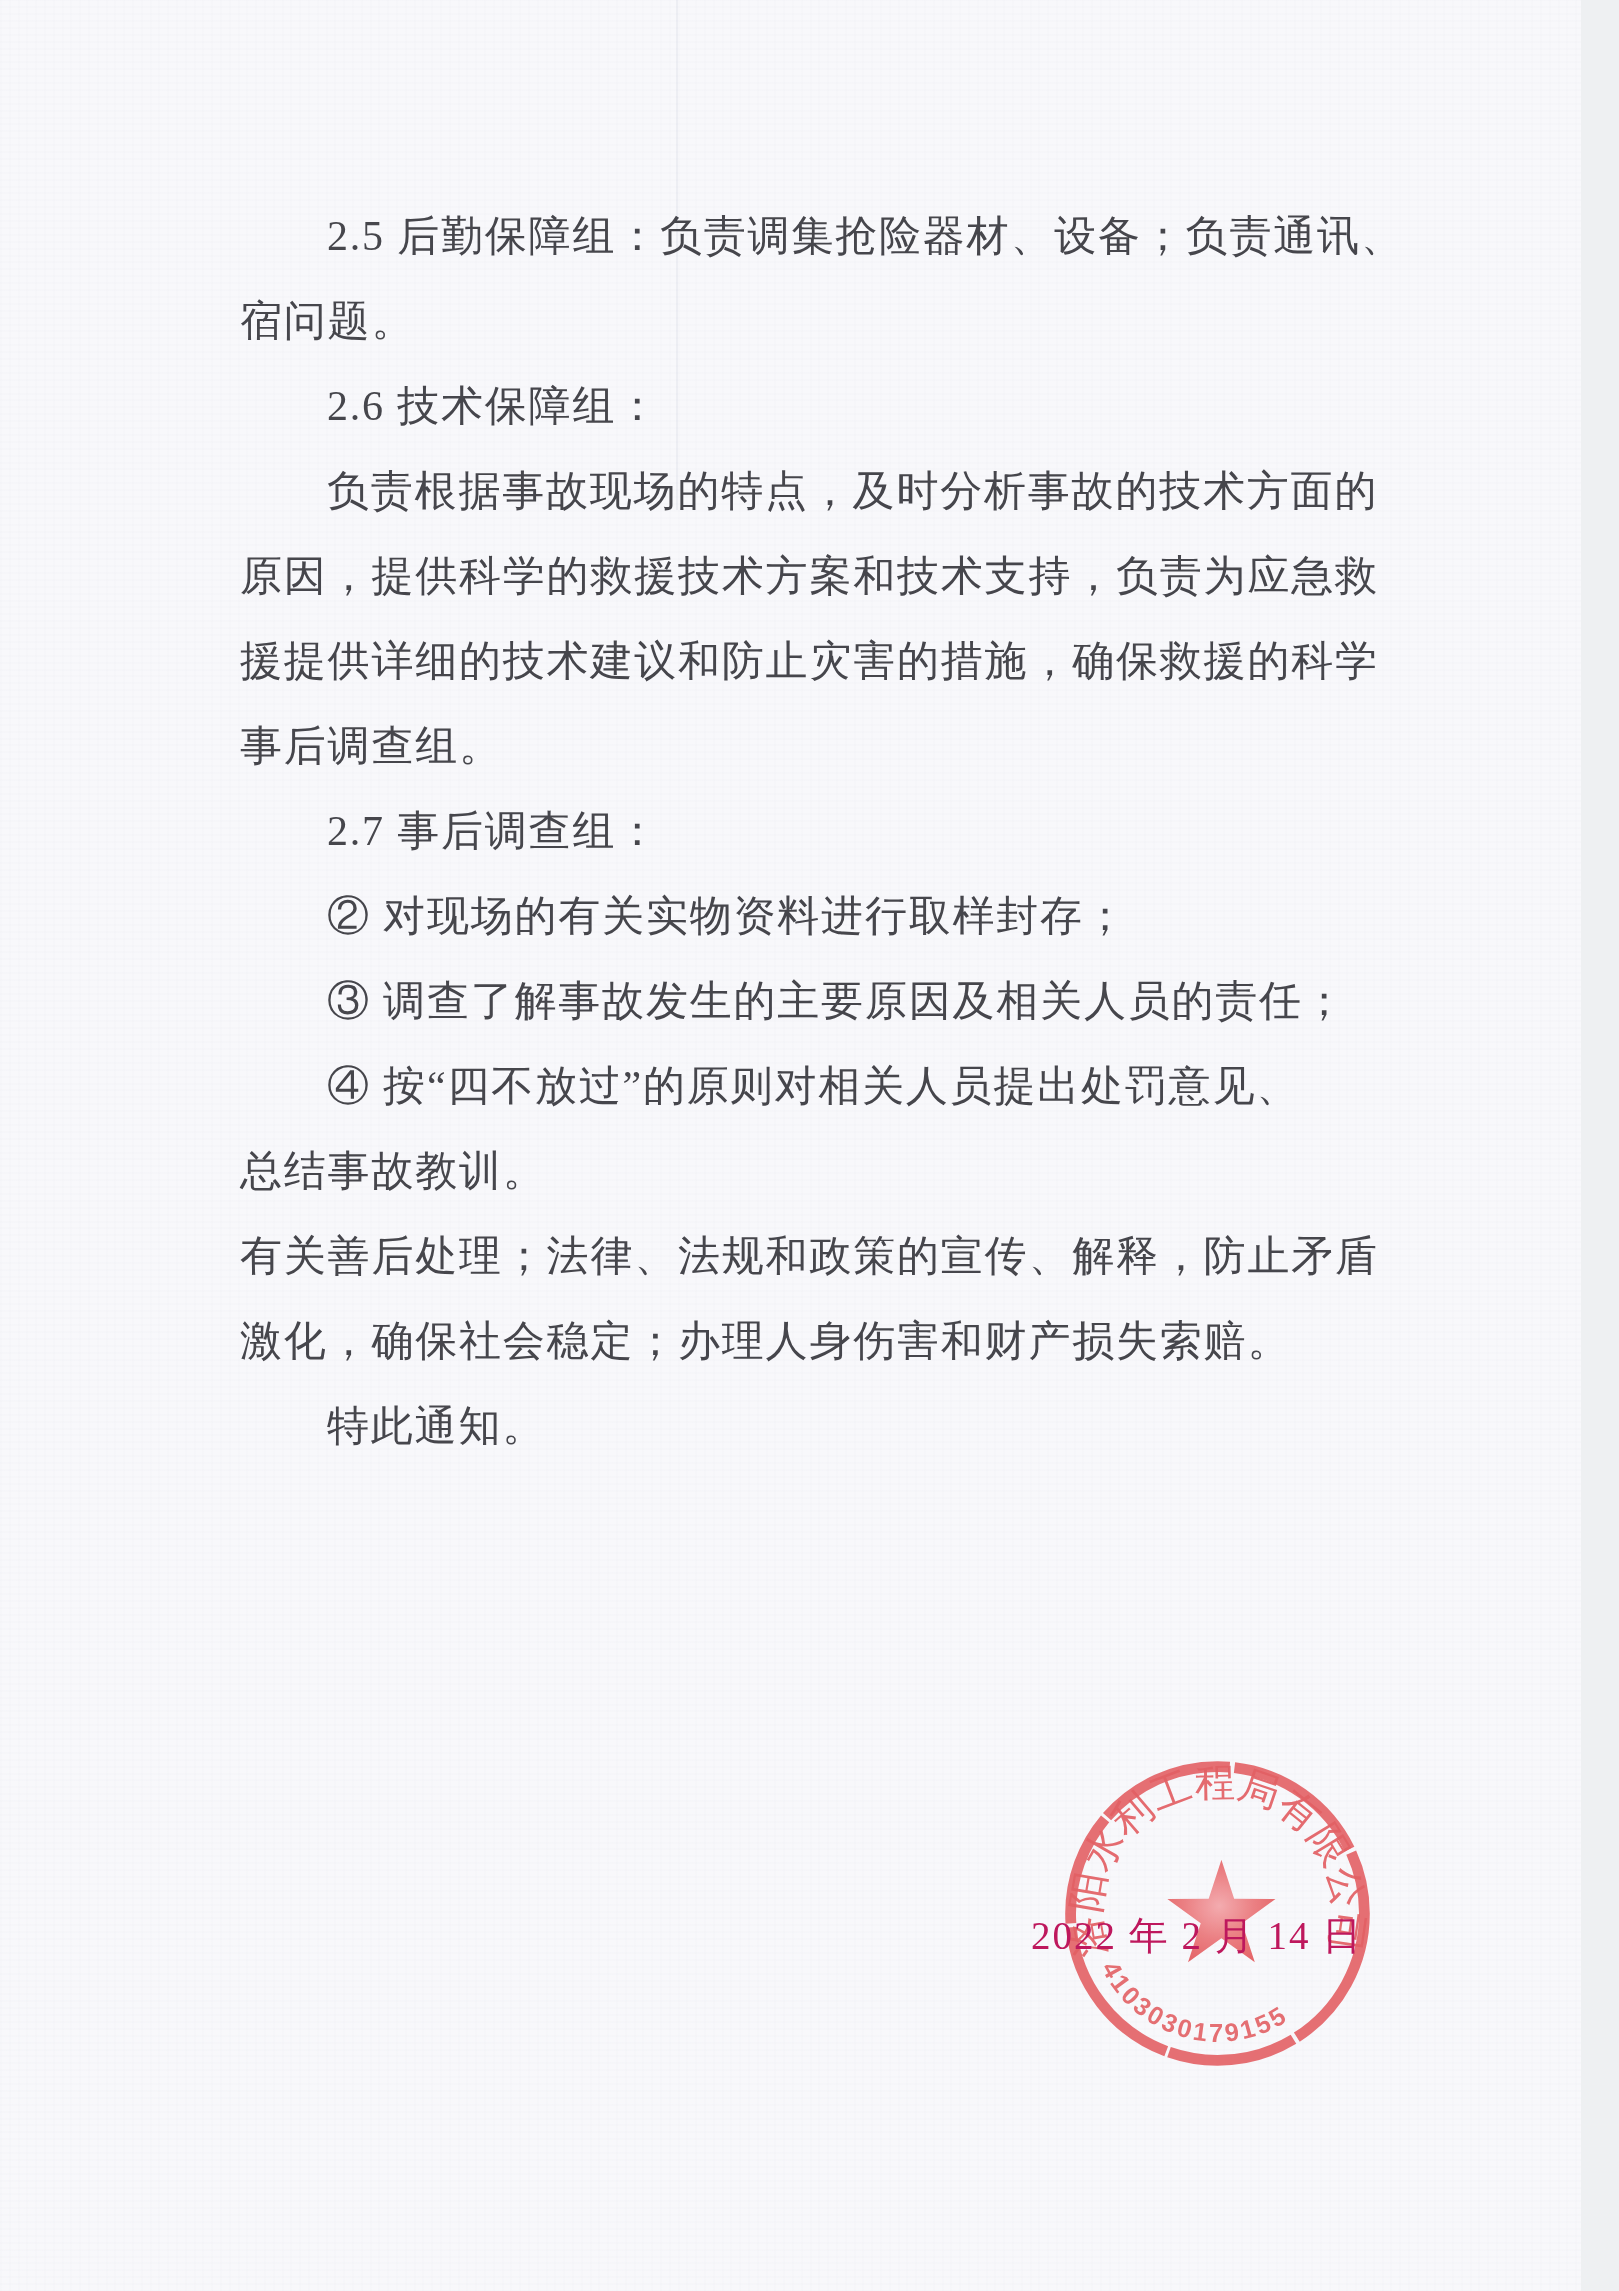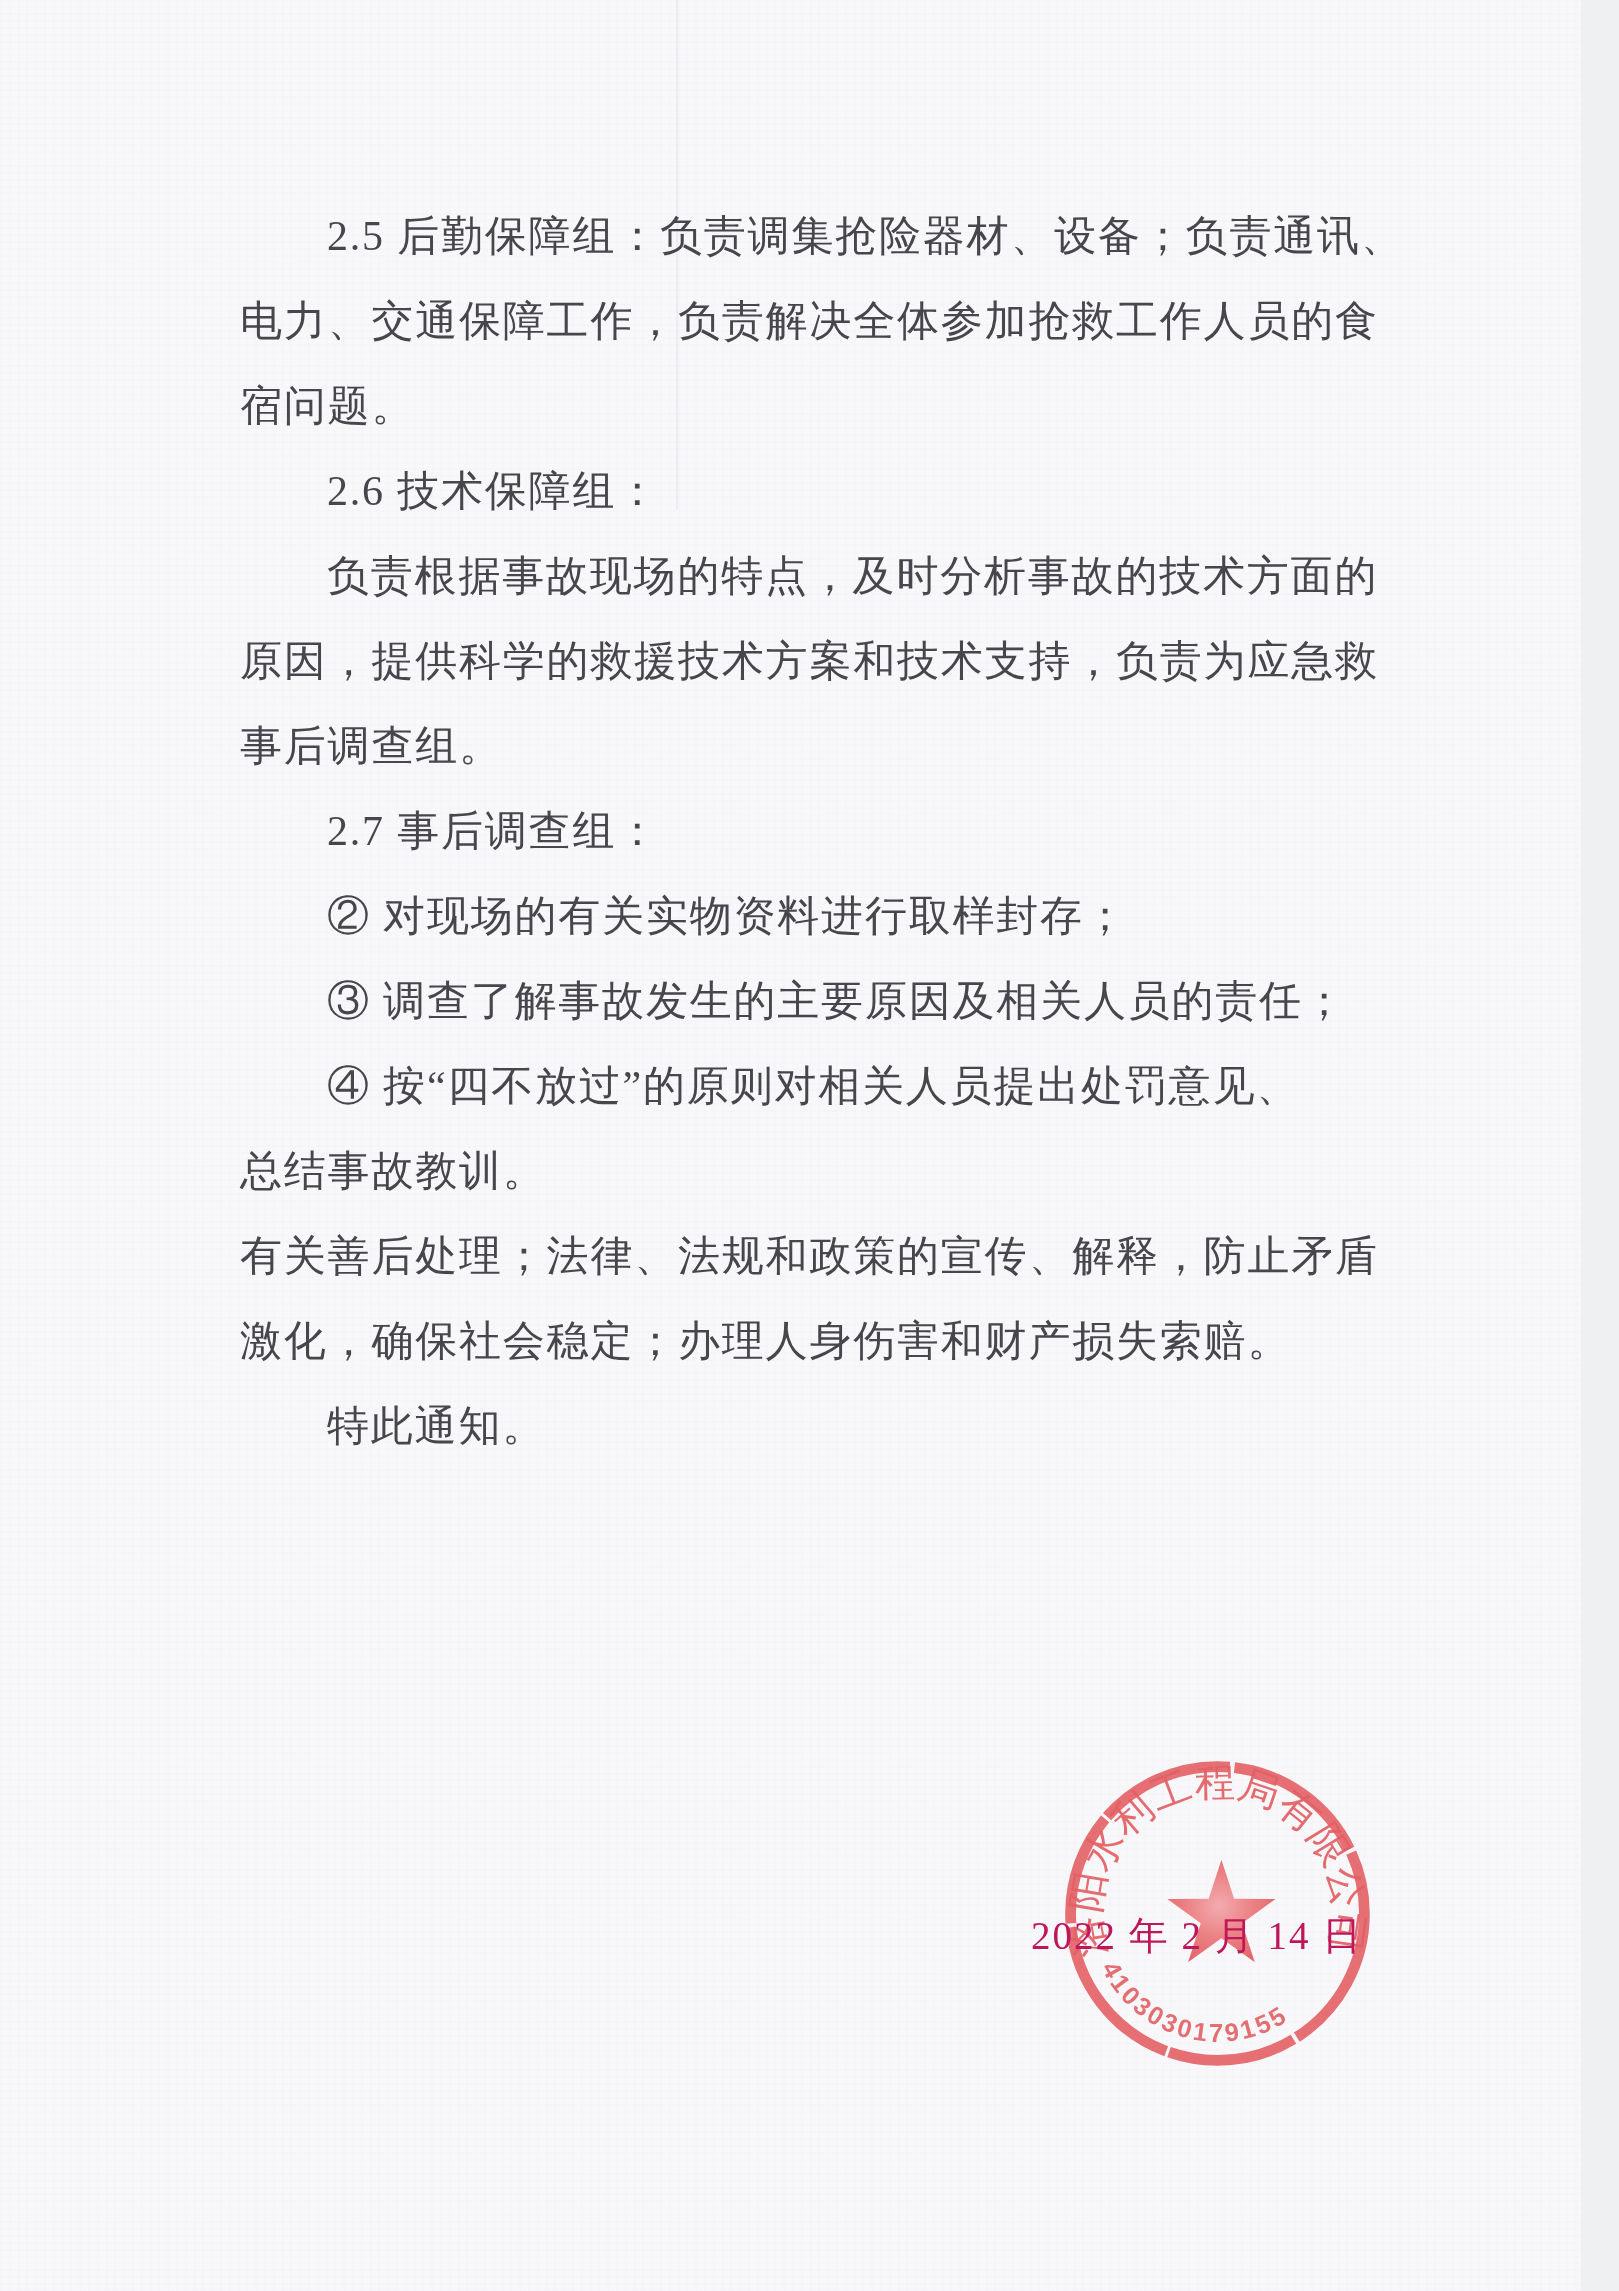--- a/index.html
+++ b/index.html
@@ -62,25 +62,25 @@
 </style>
 </head>
 <body>
 
 <div class="page">
 
   <div class="scan-line"></div>
 
   <div class="text-block">
     <div class="text-line indent">2.5 后勤保障组：负责调集抢险器材、设备；负责通讯、</div>
-    <div class="text-line">电力、交通保障工作，负责解决全体参加抢救工作人员的食</div>
     <div class="text-line">宿问题。</div>
     <div class="text-line indent">2.6 技术保障组：</div>
     <div class="text-line indent">负责根据事故现场的特点，及时分析事故的技术方面的</div>
     <div class="text-line">原因，提供科学的救援技术方案和技术支持，负责为应急救</div>
+    <div class="text-line">援提供详细的技术建议和防止灾害的措施，确保救援的科学</div>
     <div class="text-line">事后调查组。</div>
     <div class="text-line indent">2.7 事后调查组：</div>
     <div class="text-line indent">② 对现场的有关实物资料进行取样封存；</div>
     <div class="text-line indent">③ 调查了解事故发生的主要原因及相关人员的责任；</div>
     <div class="text-line indent">④ 按“四不放过”的原则对相关人员提出处罚意见、</div>
     <div class="text-line">总结事故教训。</div>
     <div class="text-line">有关善后处理；法律、法规和政策的宣传、解释，防止矛盾</div>
     <div class="text-line">激化，确保社会稳定；办理人身伤害和财产损失索赔。</div>
     <div class="text-line indent">特此通知。</div>
   </div>

